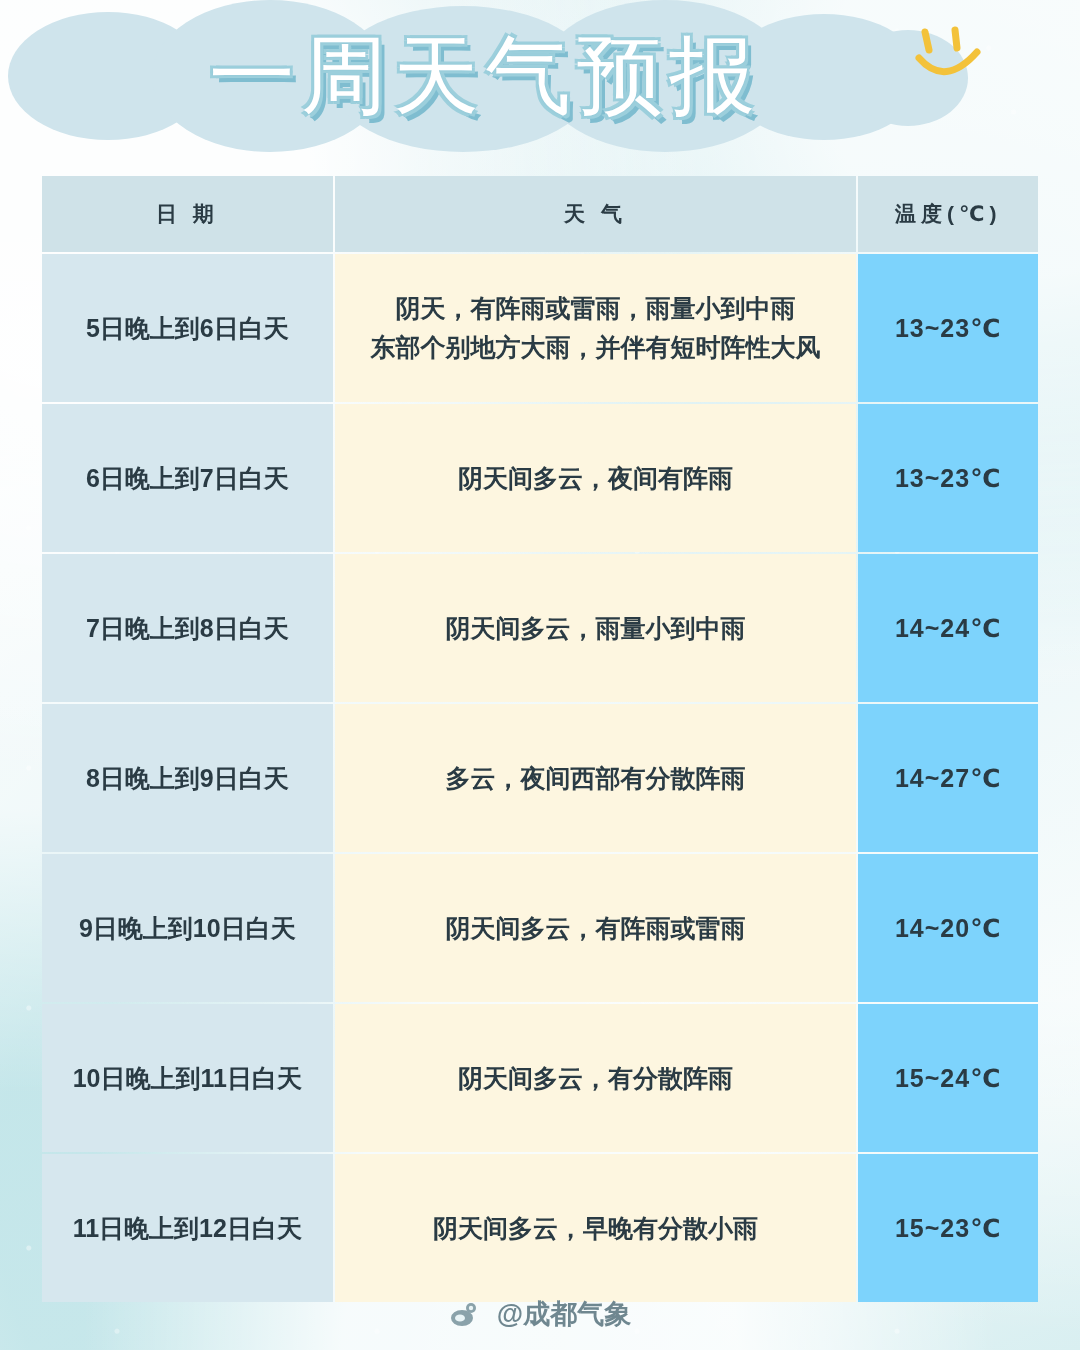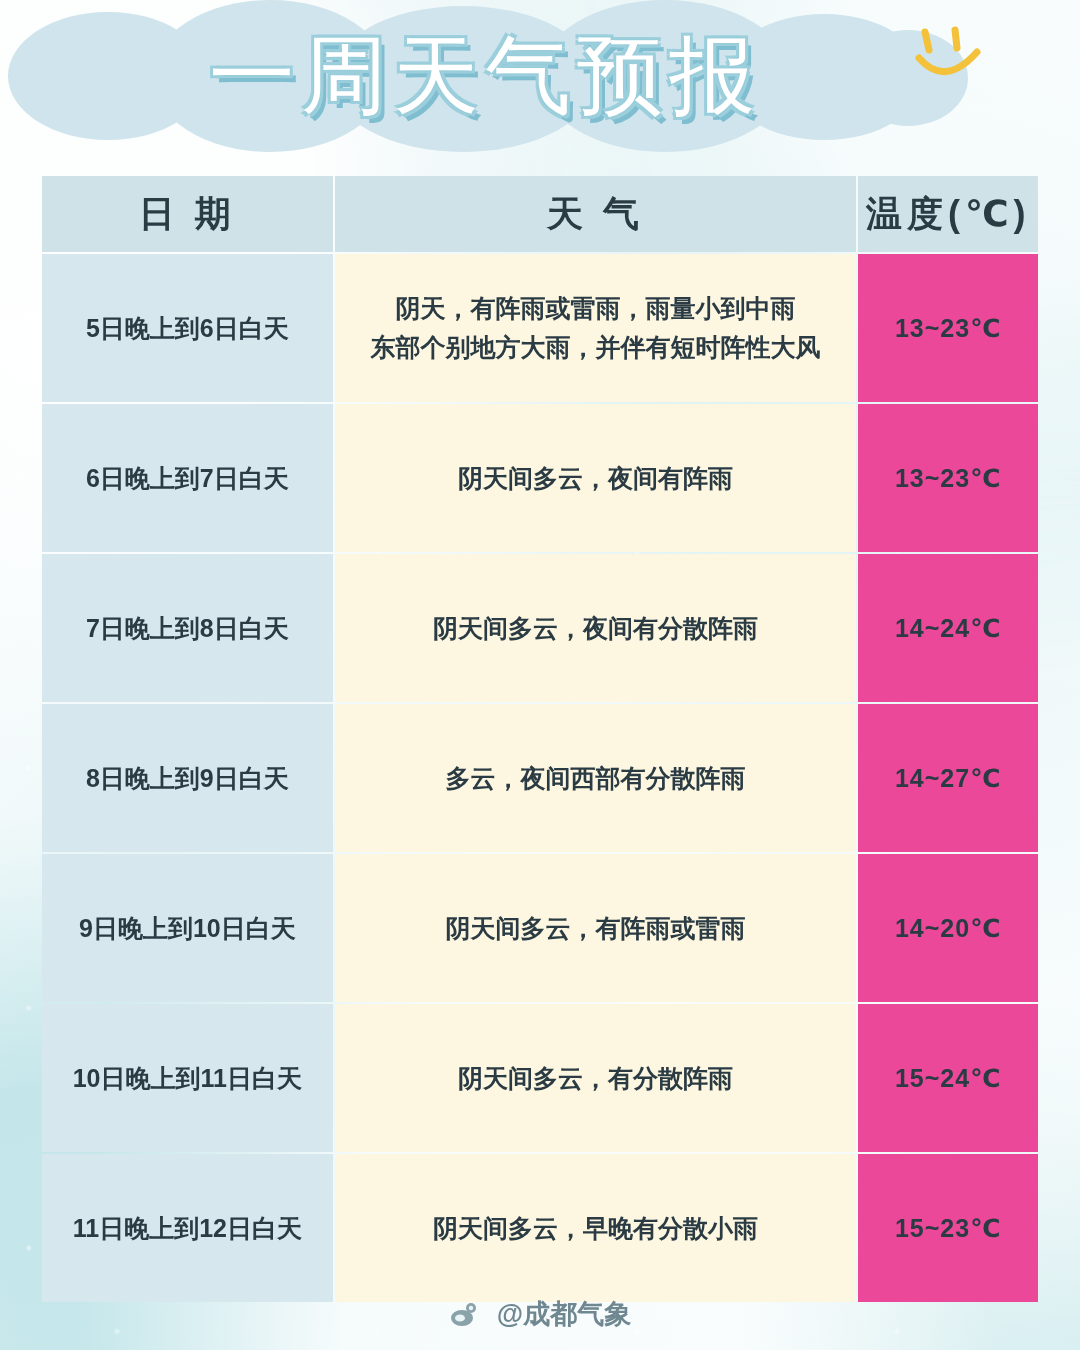--- a/index.html
+++ b/index.html
@@ -104,41 +104,41 @@
   .table th, .table td {
     text-align: center;
     vertical-align: middle;
     color: #2a3b44;
     font-size: 25px;
     font-weight: bold;
   }
   .table thead th {
     background: #cfe2e8;
     height: 74px;
-    font-size: 36px;
+    font-size: 21px;
     letter-spacing: 5px;
   }
   .col-date   { width: 292px; }
   .col-desc   { width: 524px; }
   .col-temp   { width: 180px; }
 
   .cell-date {
     background: #d6e7ee;
     height: 146px;
     font-size: 26px;
   }
   .cell-desc {
     background: #fdf6e0;
     height: 146px;
     font-size: 26px;
     line-height: 1.55;
     padding: 0 14px;
   }
   .cell-temp {
-    background: #ec4899;
+    background: #7dd3fc;
     height: 146px;
     font-size: 27px;
     letter-spacing: 1px;
   }
 
   
   .footer {
     position: absolute;
     left: 0;
     bottom: 18px;
@@ -205,21 +205,21 @@
     <tr>
       <td class="cell-date">6日晚上到7日白天</td>
       <td class="cell-desc">
         <div>阴天间多云，夜间有阵雨</div>
       </td>
       <td class="cell-temp">13~23℃</td>
     </tr>
     <tr>
       <td class="cell-date">7日晚上到8日白天</td>
       <td class="cell-desc">
-        <div>阴天间多云，夜间有分散阵雨</div>
+        <div>阴天间多云，雨量小到中雨</div>
       </td>
       <td class="cell-temp">14~24℃</td>
     </tr>
     <tr>
       <td class="cell-date">8日晚上到9日白天</td>
       <td class="cell-desc">
         <div>多云，夜间西部有分散阵雨</div>
       </td>
       <td class="cell-temp">14~27℃</td>
     </tr>

